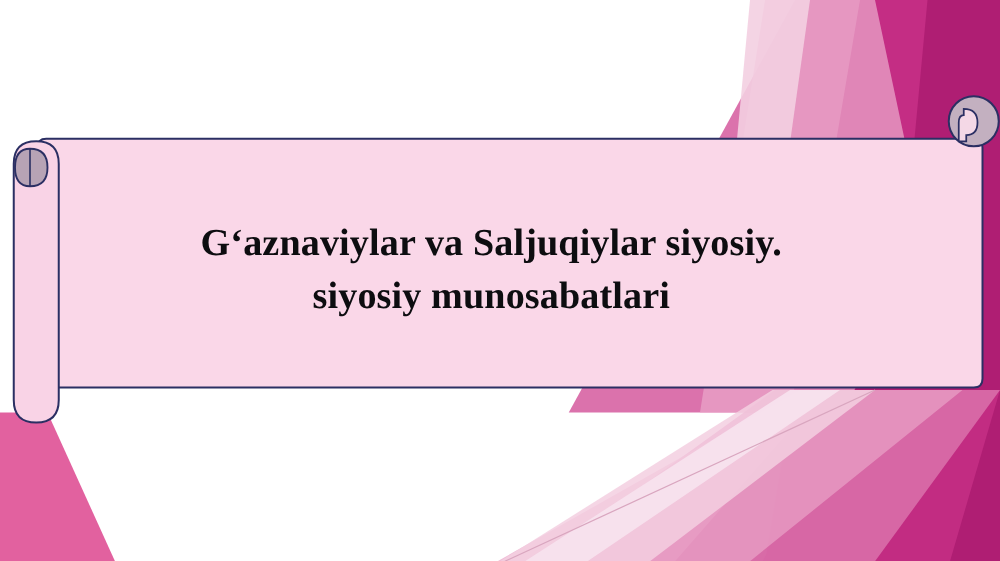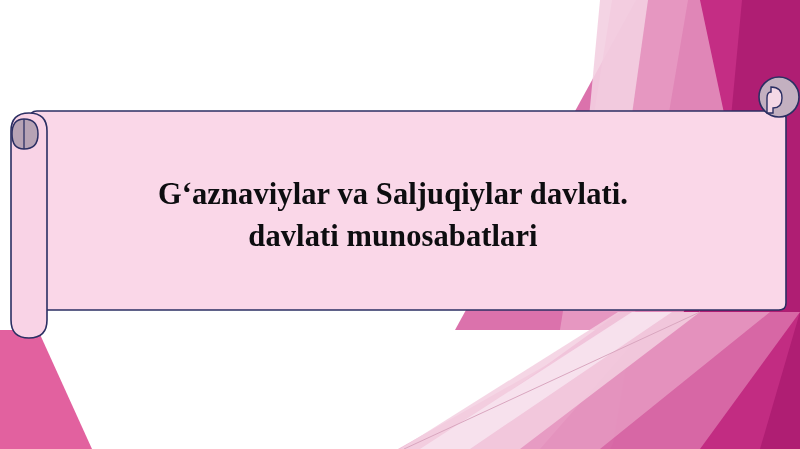--- a/index.html
+++ b/index.html
@@ -86,17 +86,17 @@
     <path d="M 11 131 Q 11 113 29 113 Q 47 113 47 131 L 47 320 Q 47 338 29 338 Q 11 338 11 320 Z" fill="#f9d3e6" stroke="#2b2f63" stroke-width="1.6"></path>
 
     <path d="M 24 119 Q 38 119 38 134 Q 38 149 24 149 Q 12 149 12 134 Q 12 119 24 119 Z" fill="#b7a3b5" stroke="#2b2f63" stroke-width="1.5"></path>
     <line x1="24" y1="119" x2="24" y2="149" stroke="#2b2f63" stroke-width="1.3"></line>
 
     <circle cx="779" cy="97" r="20" fill="#c3b0c0" stroke="#2b2f63" stroke-width="1.6"></circle>
     <path d="M 771 87 Q 782 87 782 98 Q 782 108 773 108 L 773 113 L 767 113 L 767 98 Q 767 92 771 92 Z" fill="#f4d8e6" stroke="#2b2f63" stroke-width="1.4"></path>
   </svg>
 
   <div id="title-block">
-    <div class="title-line">G‘aznaviylar va Saljuqiylar davlati.</div>
-    <div class="title-line">davlati munosabatlari</div>
+    <div class="title-line">G‘aznaviylar va Saljuqiylar siyosiy.</div>
+    <div class="title-line">siyosiy munosabatlari</div>
   </div>
 
 </div>
 
 </body></html>

